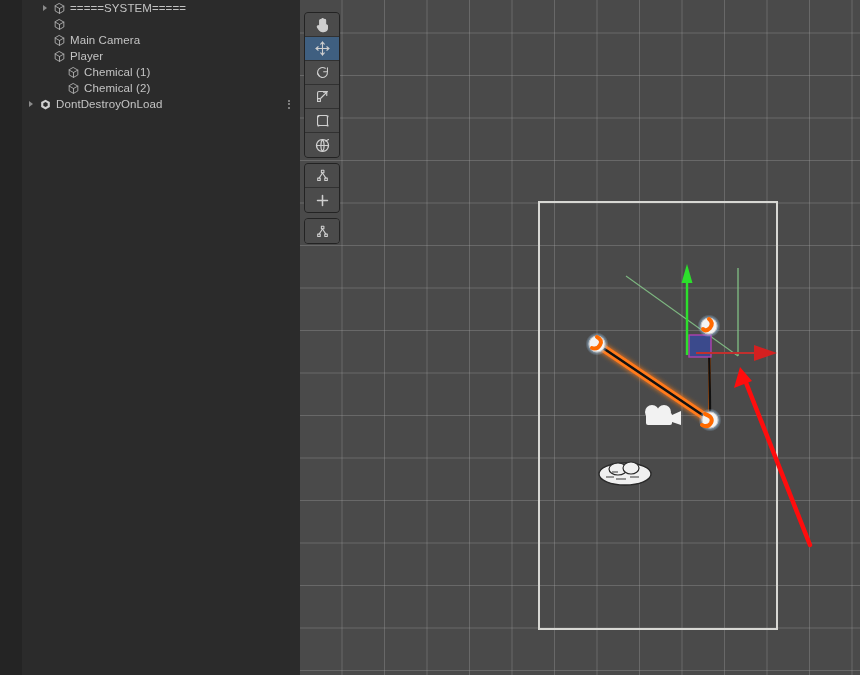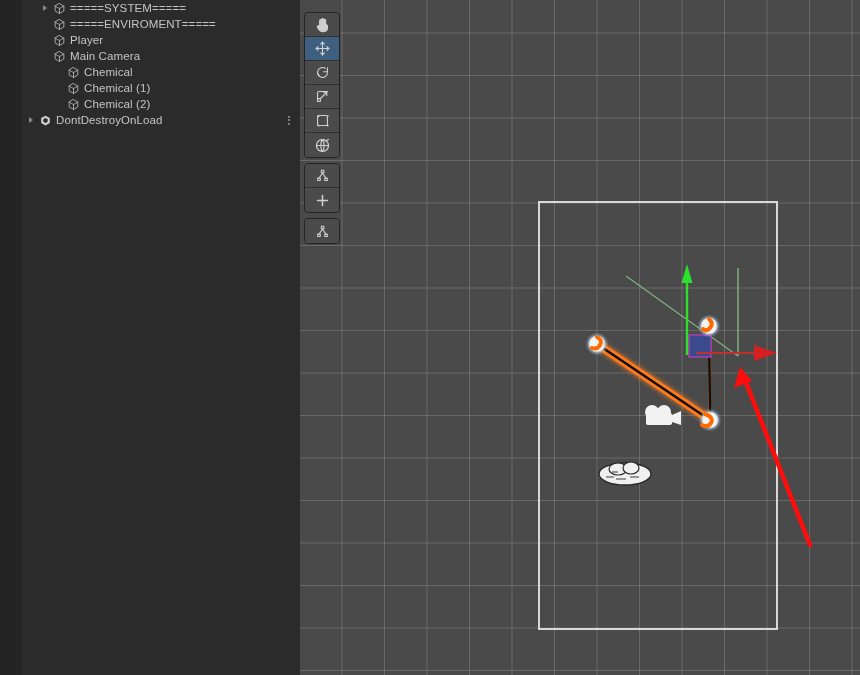--- a/index.html
+++ b/index.html
@@ -123,57 +123,44 @@
         <div class="h-row">
           <div class="h-gut"></div>
           <span class="h-indent" style="width: 40px;"></span>
           <span class="h-arrow "></span>
           <span class="h-icon">
             <svg width="13" height="13" viewBox="0 0 24 24" fill="none" stroke="#b4b4b4" stroke-width="1.6" stroke-linecap="round" stroke-linejoin="round">
               <path d="M12 3 L20 7.5 V16.5 L12 21 L4 16.5 V7.5 Z"></path>
               <path d="M4 7.5 L12 12 L20 7.5 M12 12 V21"></path>
             </svg>
           </span>
-          <span class="h-label">=====ENVIROMENT=====</span>
         </div>
         <div class="h-row">
           <div class="h-gut"></div>
           <span class="h-indent" style="width: 40px;"></span>
           <span class="h-arrow "></span>
           <span class="h-icon">
             <svg width="13" height="13" viewBox="0 0 24 24" fill="none" stroke="#b4b4b4" stroke-width="1.6" stroke-linecap="round" stroke-linejoin="round">
               <path d="M12 3 L20 7.5 V16.5 L12 21 L4 16.5 V7.5 Z"></path>
               <path d="M4 7.5 L12 12 L20 7.5 M12 12 V21"></path>
             </svg>
           </span>
+          <span class="h-label">Main Camera</span>
+        </div>
+        <div class="h-row">
+          <div class="h-gut"></div>
+          <span class="h-indent" style="width: 40px;"></span>
+          <span class="h-arrow "></span>
+          <span class="h-icon">
+            <svg width="13" height="13" viewBox="0 0 24 24" fill="none" stroke="#b4b4b4" stroke-width="1.6" stroke-linecap="round" stroke-linejoin="round">
+              <path d="M12 3 L20 7.5 V16.5 L12 21 L4 16.5 V7.5 Z"></path>
+              <path d="M4 7.5 L12 12 L20 7.5 M12 12 V21"></path>
+            </svg>
+          </span>
           <span class="h-label">Player</span>
-        </div>
-        <div class="h-row">
-          <div class="h-gut"></div>
-          <span class="h-indent" style="width: 40px;"></span>
-          <span class="h-arrow "></span>
-          <span class="h-icon">
-            <svg width="13" height="13" viewBox="0 0 24 24" fill="none" stroke="#b4b4b4" stroke-width="1.6" stroke-linecap="round" stroke-linejoin="round">
-              <path d="M12 3 L20 7.5 V16.5 L12 21 L4 16.5 V7.5 Z"></path>
-              <path d="M4 7.5 L12 12 L20 7.5 M12 12 V21"></path>
-            </svg>
-          </span>
-          <span class="h-label">Main Camera</span>
-        </div>
-        <div class="h-row">
-          <div class="h-gut"></div>
-          <span class="h-indent" style="width: 54px;"></span>
-          <span class="h-arrow "></span>
-          <span class="h-icon">
-            <svg width="13" height="13" viewBox="0 0 24 24" fill="none" stroke="#b4b4b4" stroke-width="1.6" stroke-linecap="round" stroke-linejoin="round">
-              <path d="M12 3 L20 7.5 V16.5 L12 21 L4 16.5 V7.5 Z"></path>
-              <path d="M4 7.5 L12 12 L20 7.5 M12 12 V21"></path>
-            </svg>
-          </span>
-          <span class="h-label">Chemical</span>
         </div>
         <div class="h-row">
           <div class="h-gut"></div>
           <span class="h-indent" style="width: 54px;"></span>
           <span class="h-arrow "></span>
           <span class="h-icon">
             <svg width="13" height="13" viewBox="0 0 24 24" fill="none" stroke="#b4b4b4" stroke-width="1.6" stroke-linecap="round" stroke-linejoin="round">
               <path d="M12 3 L20 7.5 V16.5 L12 21 L4 16.5 V7.5 Z"></path>
               <path d="M4 7.5 L12 12 L20 7.5 M12 12 V21"></path>
             </svg>

